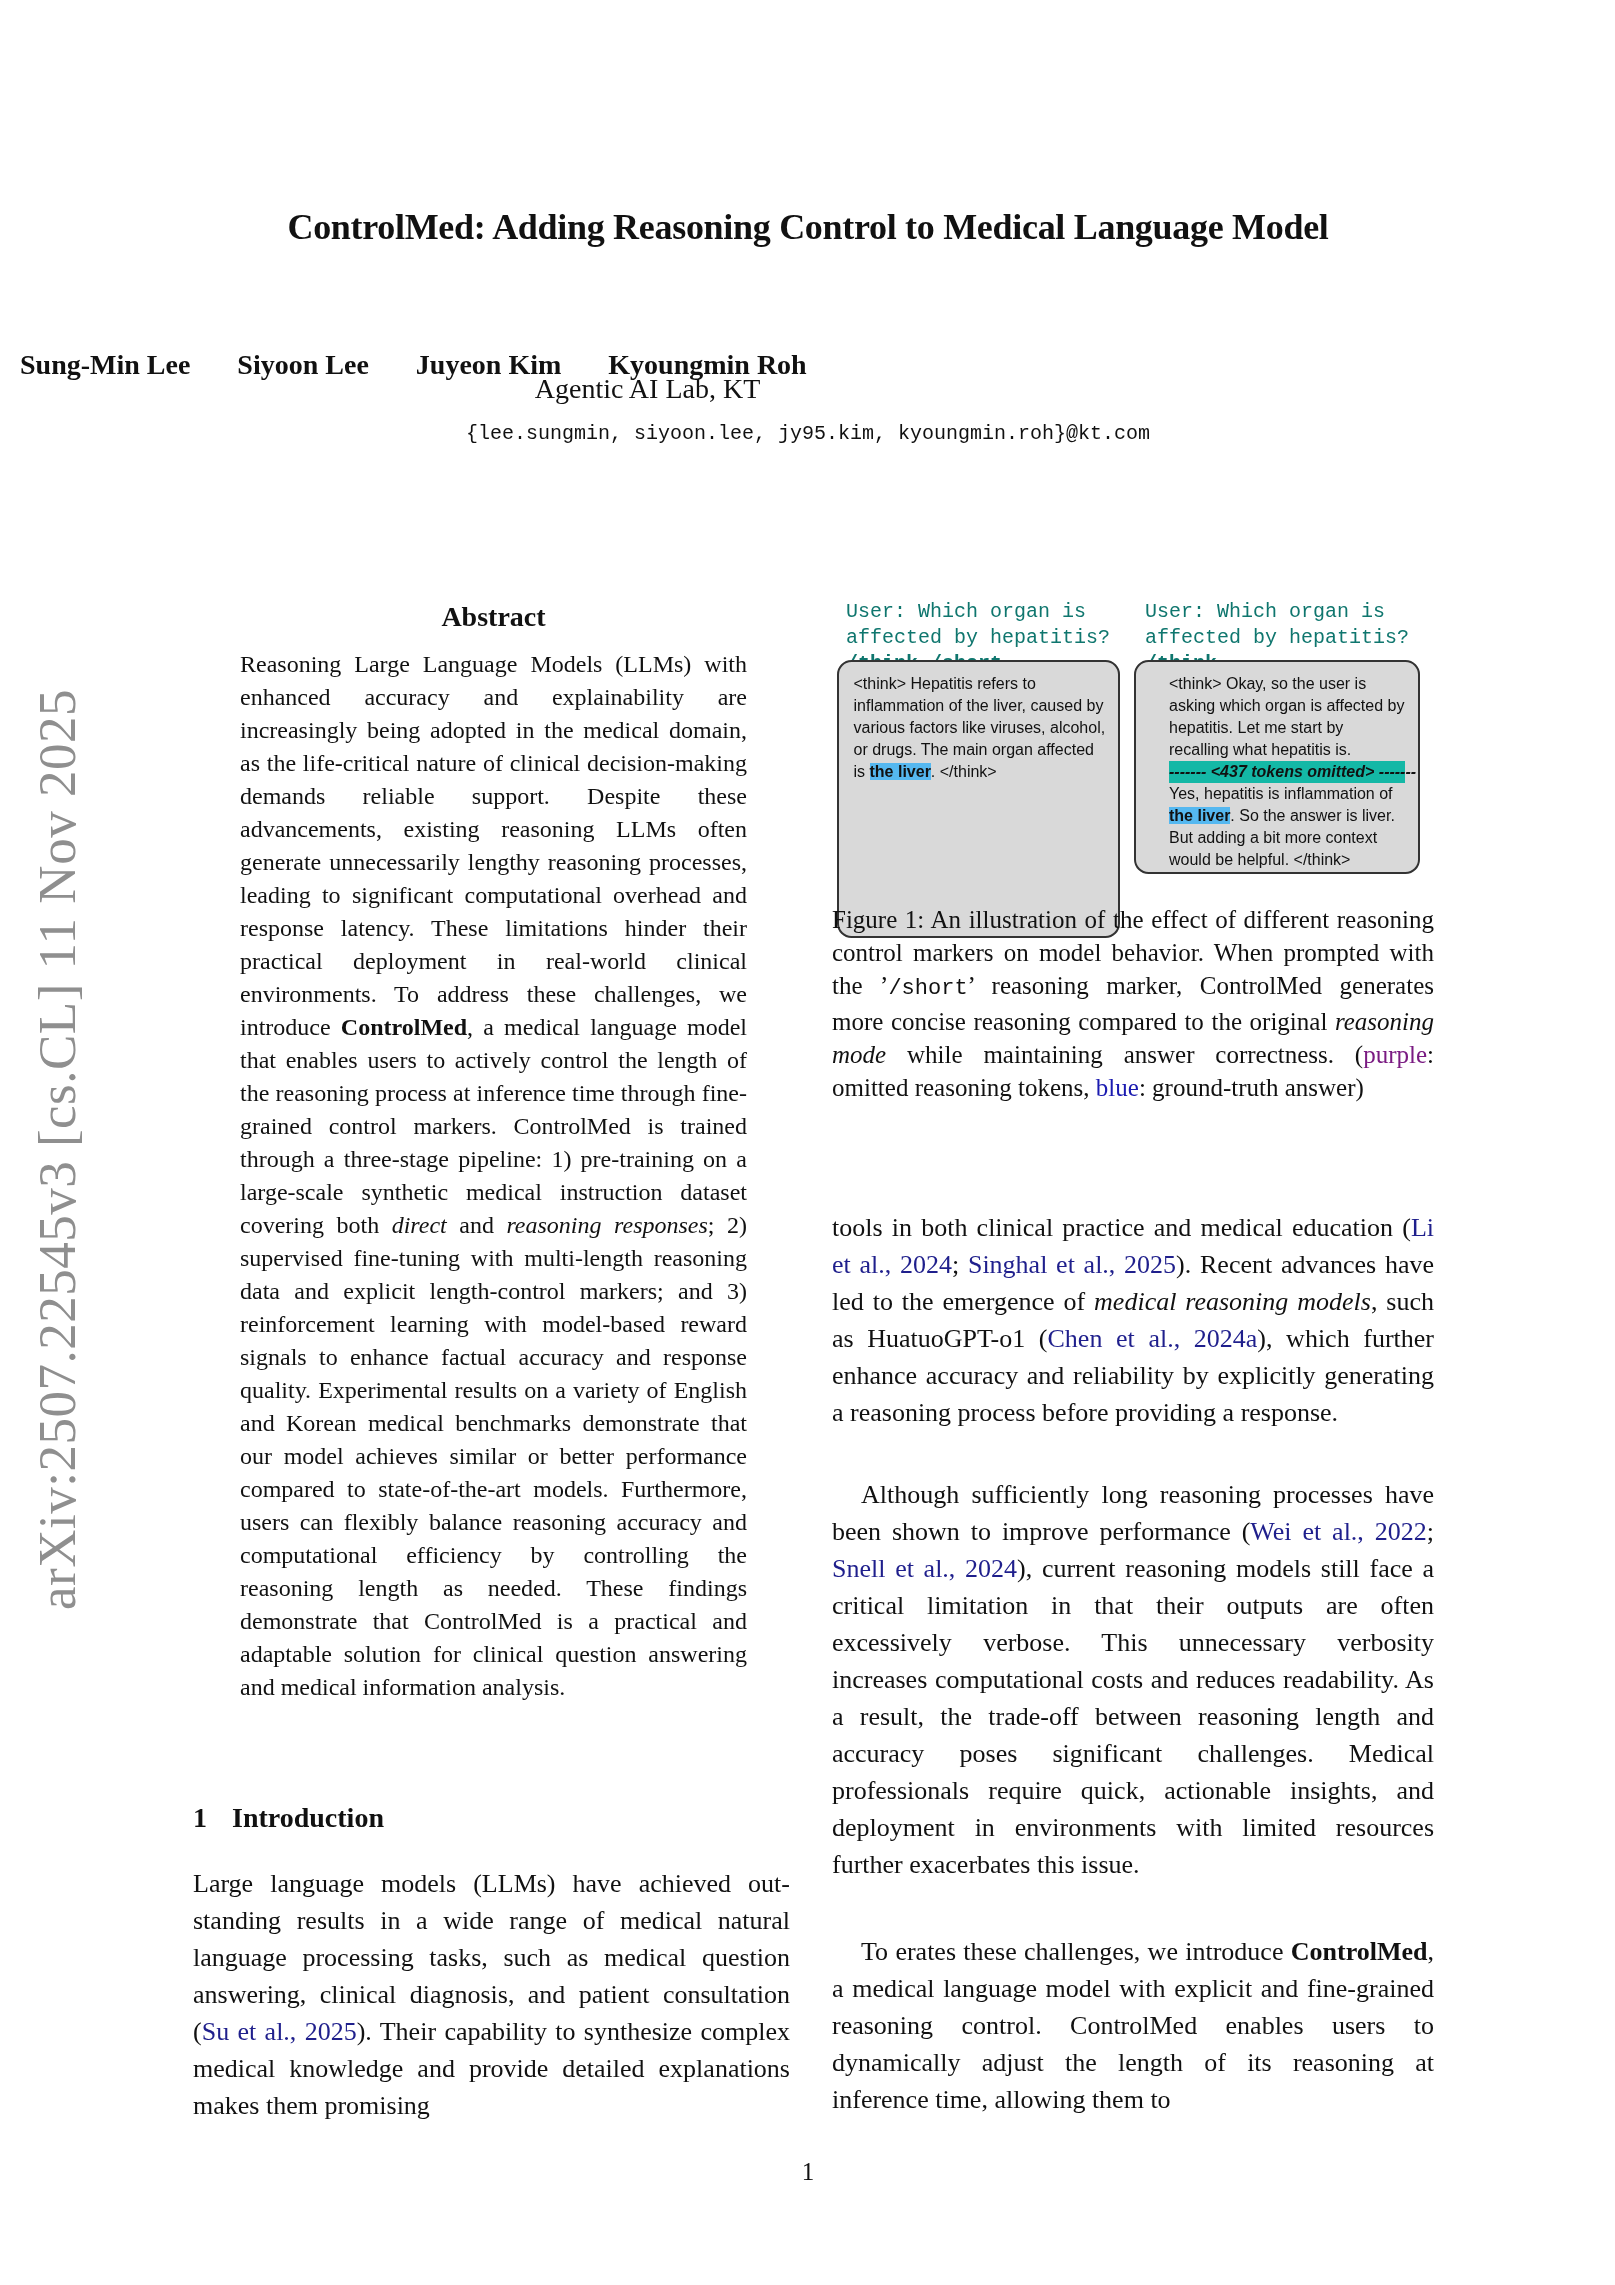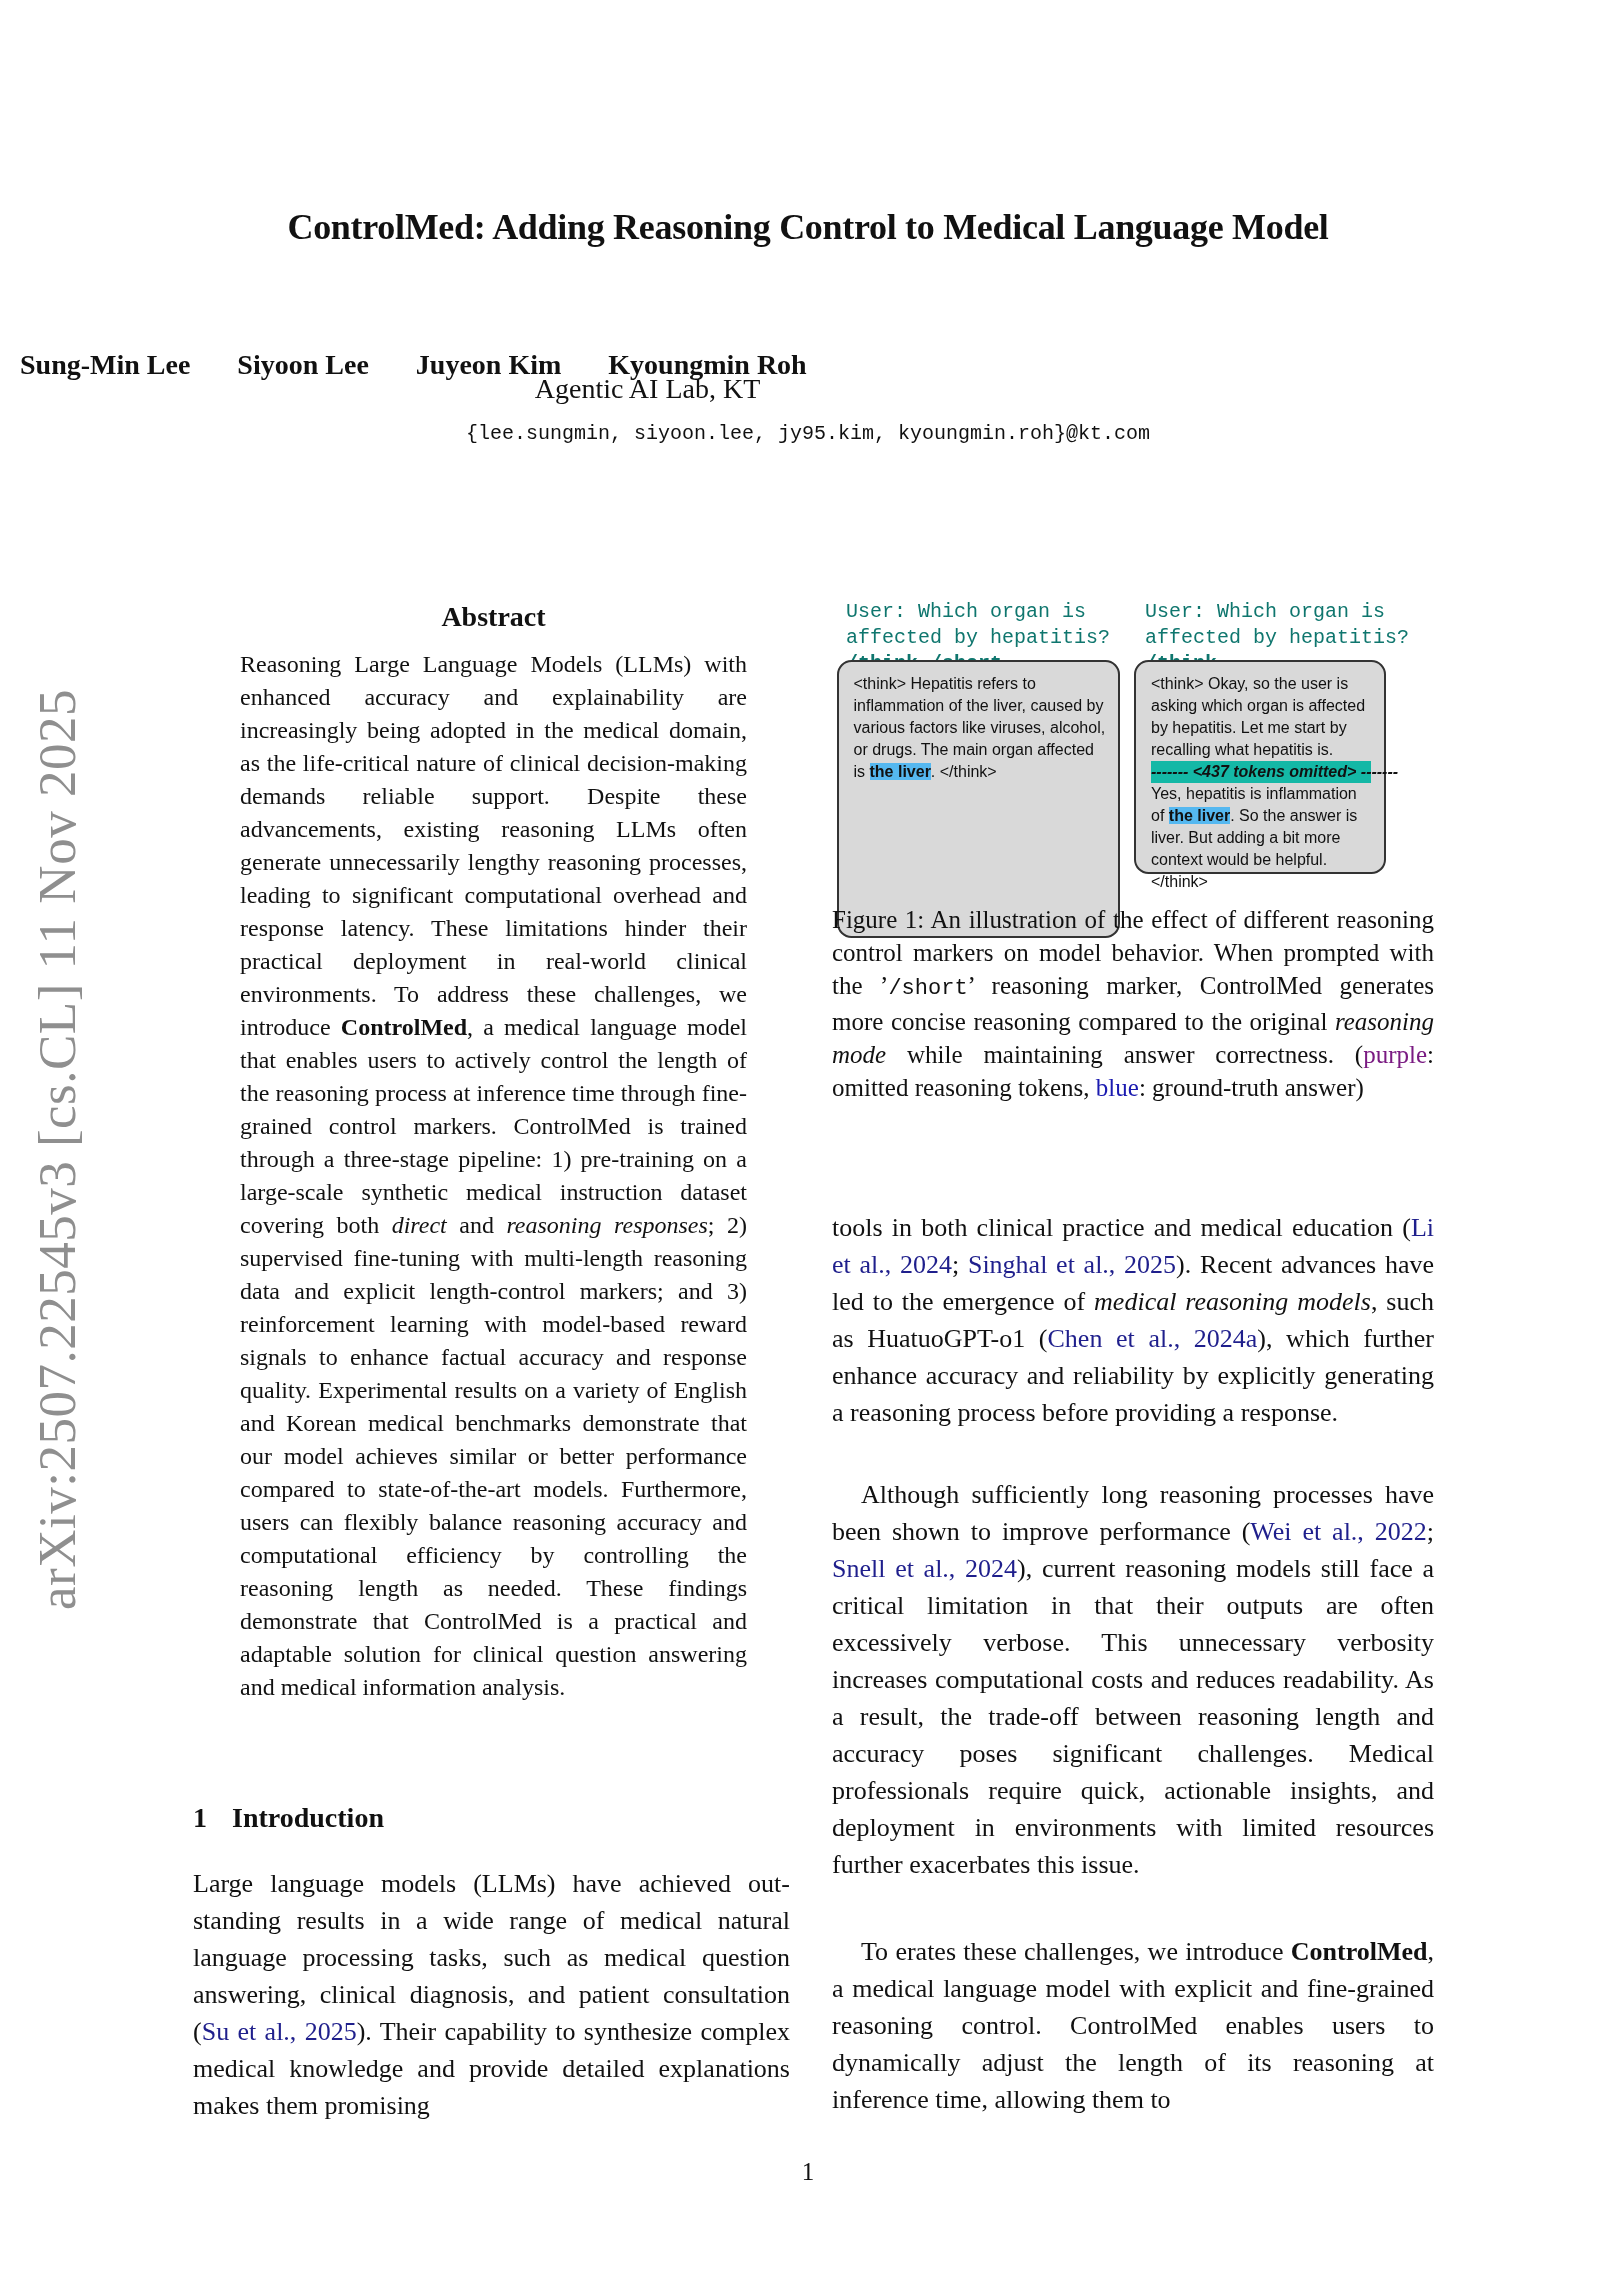--- a/index.html
+++ b/index.html
@@ -22,21 +22,21 @@
   .cite { color:#1f1f8c; }
   
   .fig-q { font-family:Liberation Mono, monospace; font-size:20px; line-height:26px; color:#0f766e; }
   .fig-q b { font-weight:bold; }
   #fig-q1 { left:846px; top:599px; width:289px; }
   #fig-q2 { left:1145px; top:599px; width:289px; }
   .fig-box { background:#d9d9d9; border:2.3px solid #333; border-radius:14.5px; box-sizing:border-box;
              font-family:"Liberation Sans","DejaVu Sans",sans-serif; font-size:16px; line-height:22px; color:#111;
              padding:11px 11px 0 14.5px; }
   #fig-box1 { left:837px; top:660px; width:283px; height:278px; }
-  #fig-box2 { left:1134px; top:660px; width:252px; height:214px; padding-left:15px;}
+  #fig-box2 { left:1134px; top:660px; width:286px; height:214px; padding-left:33px;}
   .hl-blue { background:#55b8f0; font-weight:bold; }
   .hl-purple { background:#14b8a6; display:block; font-weight:bold; font-style:italic; white-space:nowrap; margin-right:1.8px; }
   #fig-caption { left:832px; width:602px; top:903px; font-size:25px; line-height:33px; }
   .mono { font-family:"Liberation Mono","DejaVu Sans Mono",monospace; font-size:22px; }
   .purple-word { color:#7a1b82; }
   .blue-word { color:#1a1ab0; }
   #right-p1 { left:832px; width:602px; top:1209px; line-height:37px; font-size:26px;}
   #right-p2 { left:832px; width:602px; top:1476px; line-height:37px; font-size:26px; text-indent:29px;}
   #right-p3 { left:832px; width:602px; top:1933px; line-height:37px; font-size:26px; text-indent:29px;}
   #page-num { left:0; width:1616px; top:2158px; text-align:center; font-size:25px; }

